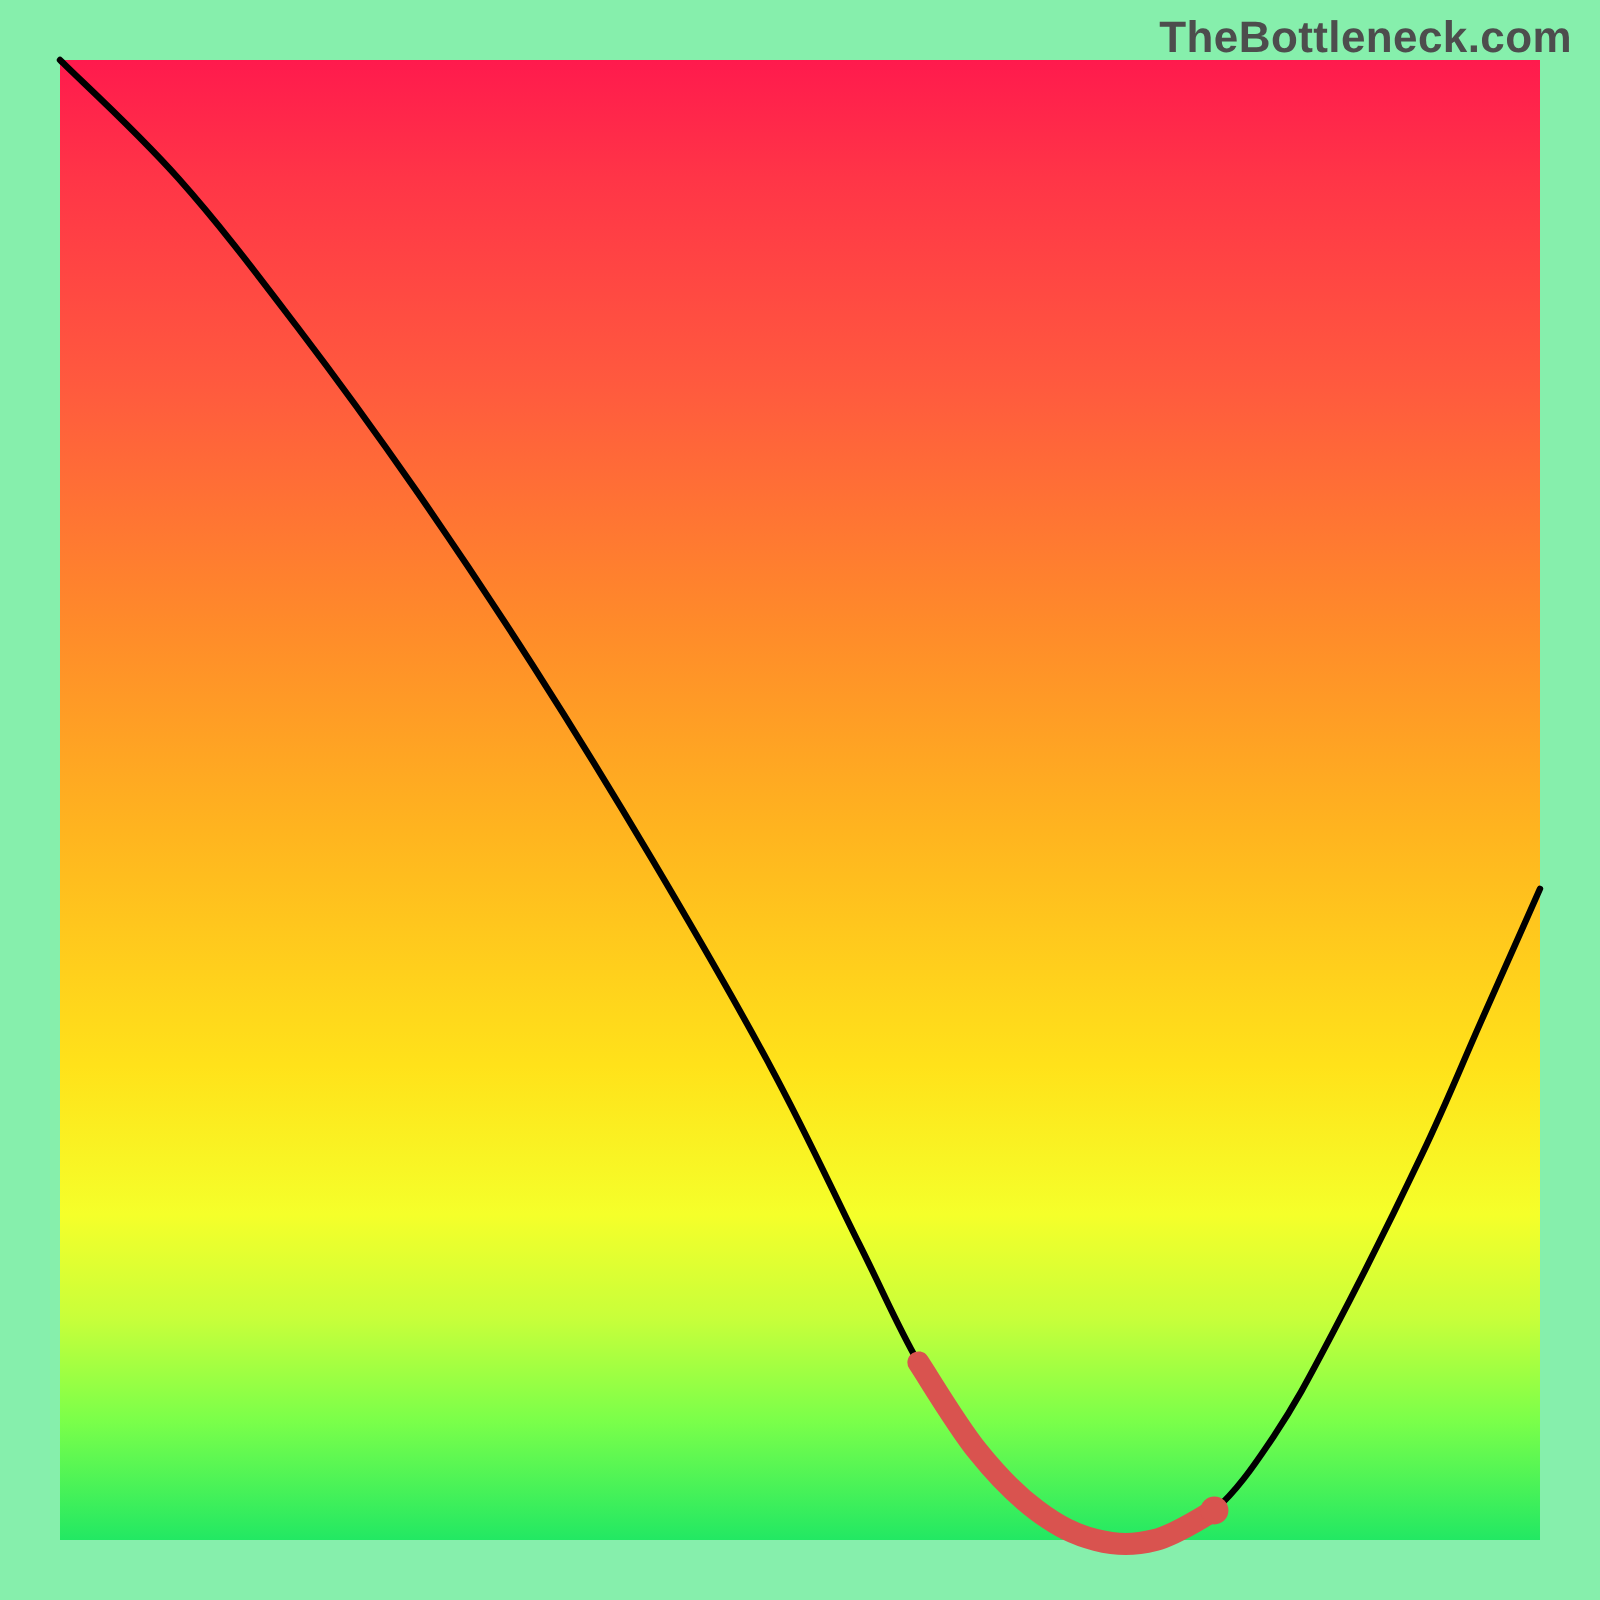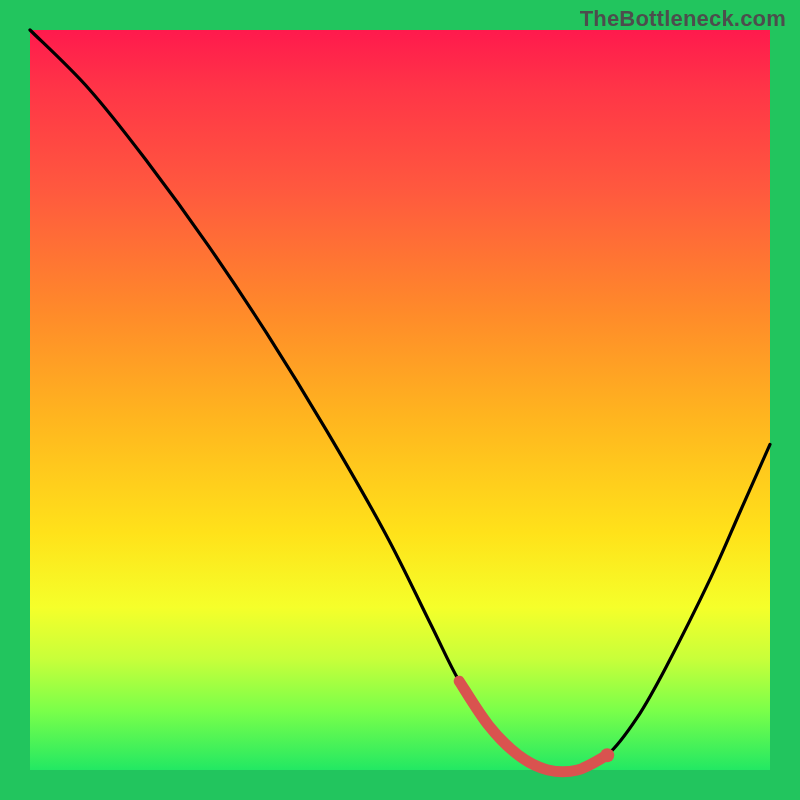--- a/index.html
+++ b/index.html
@@ -10,21 +10,21 @@
     background: #000;
     overflow: hidden;
     font-family: Arial, Helvetica, sans-serif;
   }
   .frame {
     position: absolute;
     left: 0;
     top: 0;
     width: 800px;
     height: 800px;
-    background: #22c55e;
+    background: #86efac;
   }
   .plot {
     position: absolute;
     left: 30px;
     top: 30px;
     width: 740px;
     height: 740px;
     
     background: linear-gradient(
       to bottom,

